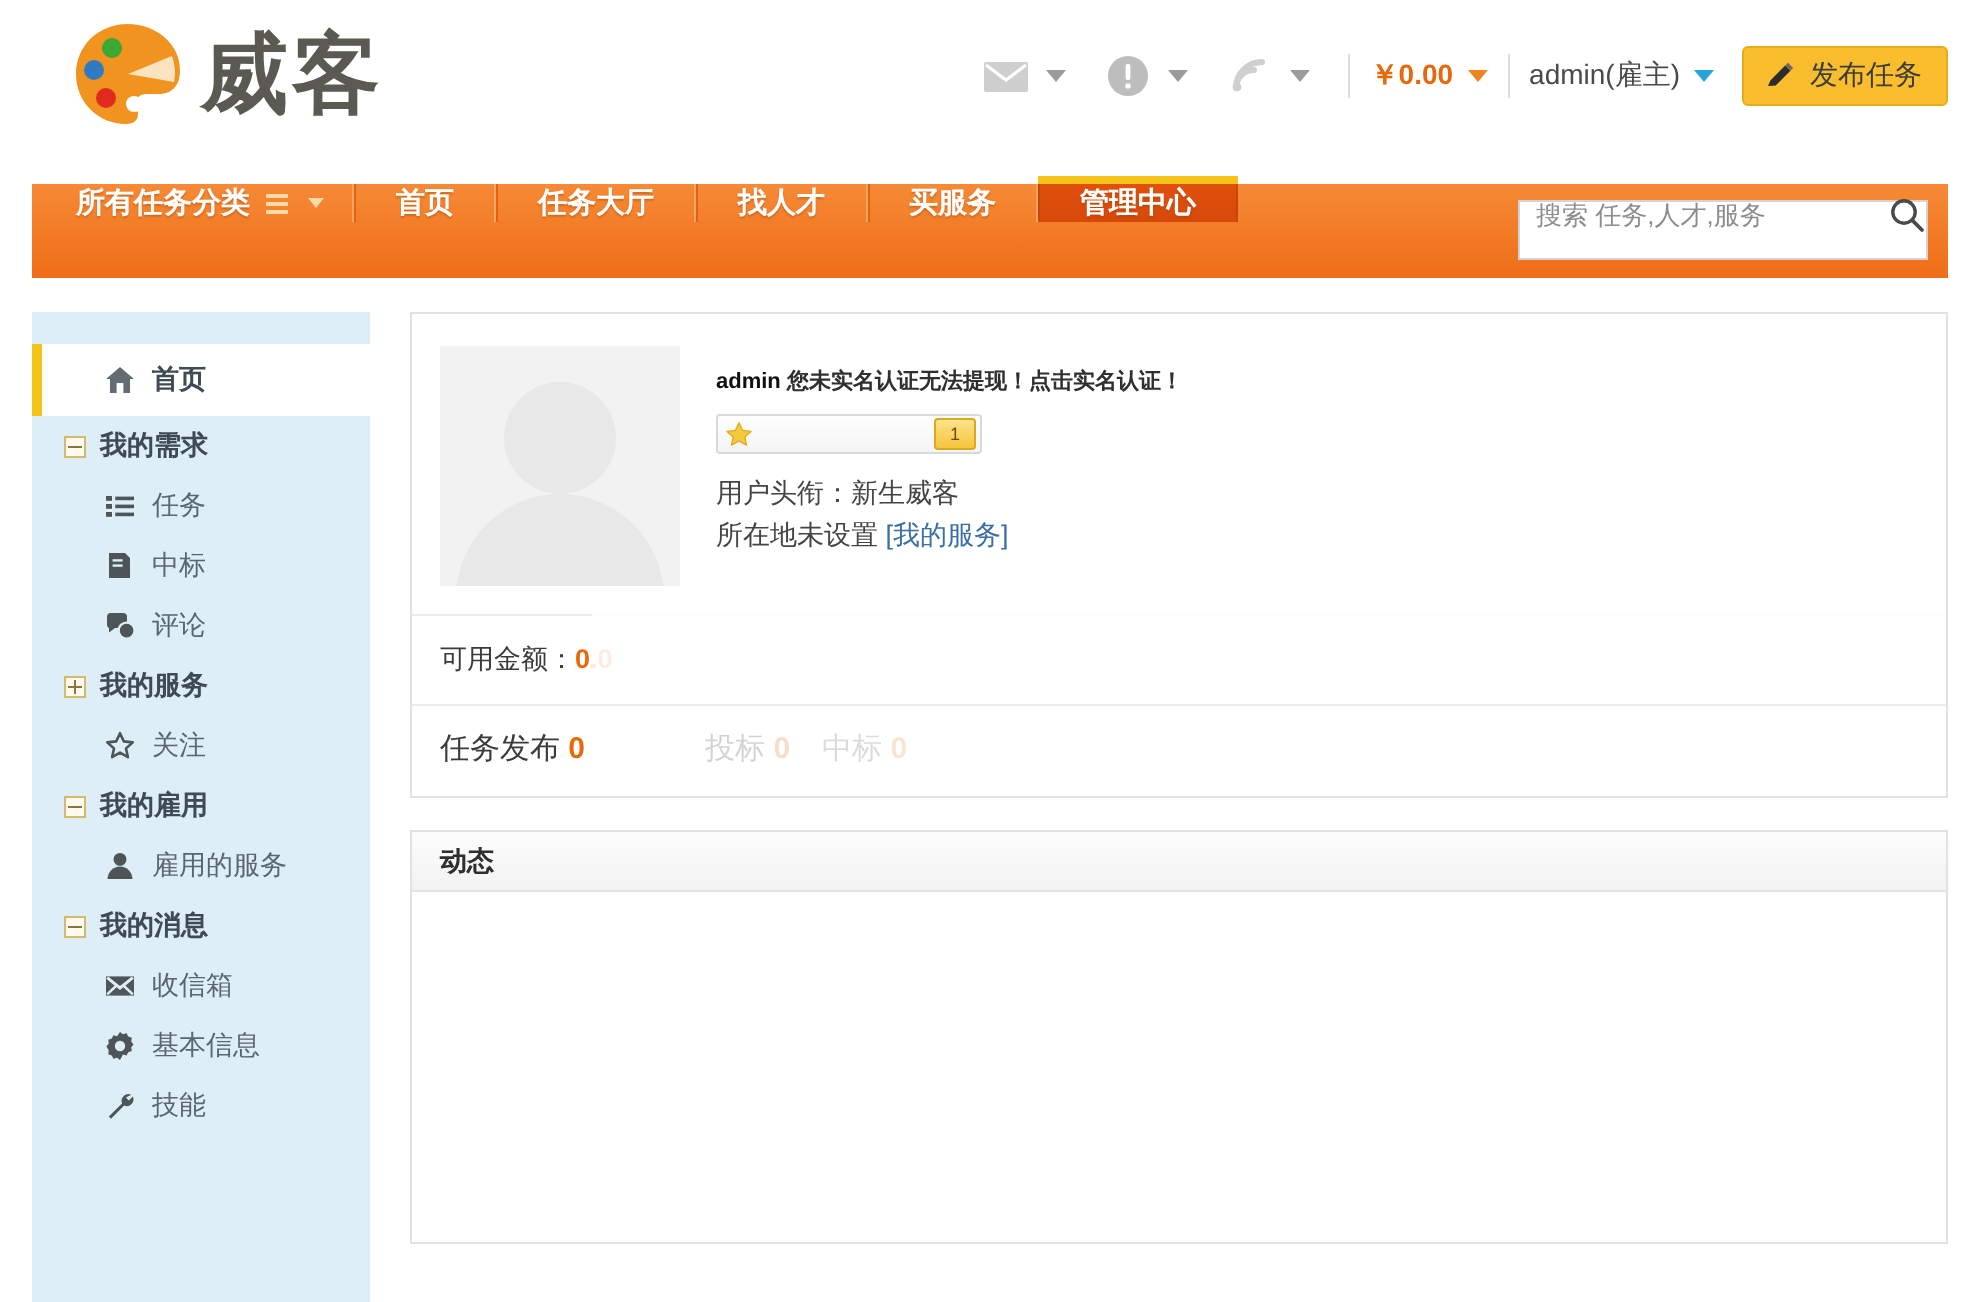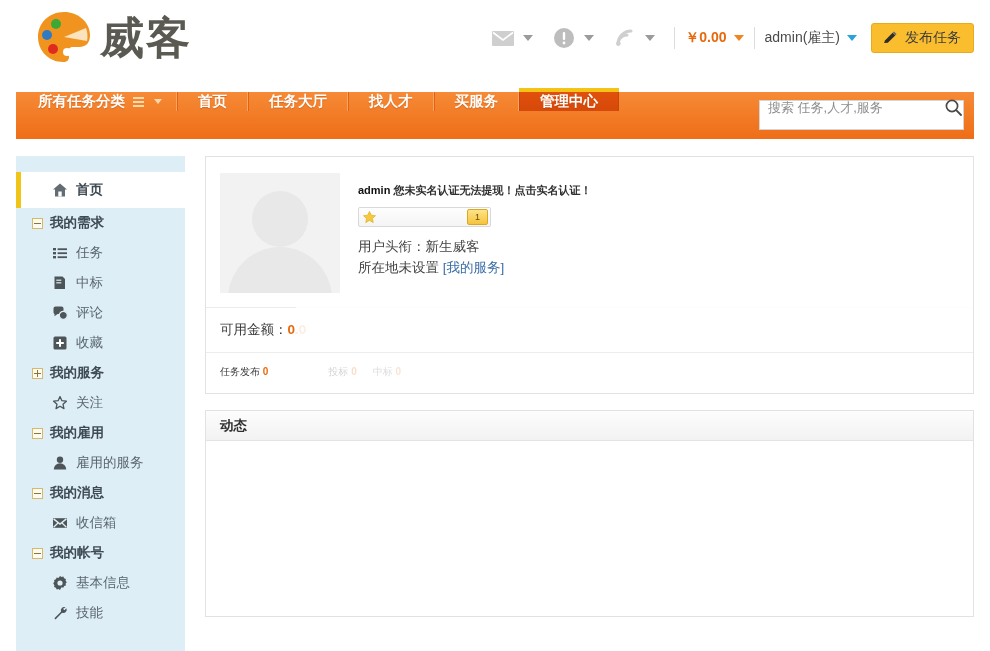--- a/index.html
+++ b/index.html
@@ -243,21 +243,21 @@
   .row-divider { border-top: 1px solid #ececec; }
 
   .money-row {
     padding: 13px 14px;
     font-size: 13.5px; color: #3b3b3b;
     position: relative;
   }
   .money-row .amt { color: #e8690b; font-weight: bold; }
   .stats-row {
     padding: 12px 14px 14px 14px;
-    font-size: 10px; color: #3b3b3b;
+    font-size: 15px; color: #3b3b3b;
     display: flex; align-items: center; gap: 16px;
     position: relative;
   }
   .stats-row .num { color: #e8690b; font-weight: bold; }
   .stat.faded { opacity: .22; margin-left: 44px; }
   .stat.faded2 { opacity: .18; }
   
   .wash {
     position: absolute; pointer-events: none;
     background: rgba(255,255,255,.88);
@@ -443,30 +443,20 @@
     <div class="sb-row leaf">
       <span class="sb-ico">
         <svg viewBox="0 0 16 16" width="16" height="16">
           <path d="M1.5 3.5 a2 2 0 0 1 2-2 h6 a2 2 0 0 1 2 2 v3.5 a2 2 0 0 1-2 2 h-4 l-3 2.3 v-2.3 a2 2 0 0 1-1-1.8 z" fill="#4d5559"></path>
           <circle cx="11.3" cy="10.3" r="4" fill="#4d5559" stroke="#ddeef7" stroke-width="1.2"></circle>
         </svg>
       </span>
       <span>评论</span>
     </div>
 
-    <div class="sb-row leaf">
-      <span class="sb-ico">
-        <svg viewBox="0 0 16 16" width="16" height="16">
-          <rect x="1.5" y="1.5" width="13" height="13" rx="1.6" fill="#4d5559"></rect>
-          <rect x="7" y="4.2" width="2" height="7.6" fill="#ffffff"></rect>
-          <rect x="4.2" y="7" width="7.6" height="2" fill="#ffffff"></rect>
-        </svg>
-      </span>
-      <span>收藏</span>
-    </div>
 
     <div class="sb-row group">
       <span class="toggle plus"></span>
       <span>我的服务</span>
     </div>
 
     <div class="sb-row leaf">
       <span class="sb-ico">
         <svg viewBox="0 0 16 16" width="16" height="16">
           <path d="M8 1.6 l1.9 4.1 l4.5 .5 l-3.4 3 l.95 4.4 l-3.95-2.3 l-3.95 2.3 l.95-4.4 l-3.4-3 l4.5-.5 z" fill="none" stroke="#4d5559" stroke-width="1.3" stroke-linejoin="round"></path>
@@ -500,24 +490,20 @@
         <svg viewBox="0 0 16 16" width="16" height="16">
           <rect x="1" y="3.2" width="14" height="9.6" fill="#4d5559"></rect>
           <path d="M1.6 3.8 L8 9 L14.4 3.8" fill="none" stroke="#ddeef7" stroke-width="1.5"></path>
           <path d="M1.6 12.2 L6 8 M14.4 12.2 L10 8" stroke="#ddeef7" stroke-width="1.3"></path>
         </svg>
       </span>
       <span>收信箱</span>
     </div>
 
 
-    <div class="sb-row group">
-      <span class="toggle"></span>
-      <span>我的帐号</span>
-    </div>
 
     <div class="sb-row leaf">
       <span class="sb-ico">
         <svg viewBox="0 0 16 16" width="16" height="16">
           <path d="M8 1 l1.5 1.1 l1.8-.5 l.8 1.7 l1.8 .6 l-.3 1.9 l1.2 1.4 l-1.2 1.4 l.3 1.9 l-1.8 .6 l-.8 1.7 l-1.8-.5 L8 15 l-1.5-1.1 l-1.8 .5 l-.8-1.7 l-1.8-.6 l.3-1.9 L1.2 8.2 l1.2-1.4 l-.3-1.9 l1.8-.6 l.8-1.7 l1.8 .5 z" fill="#4d5559"></path>
           <circle cx="8" cy="8" r="2.6" fill="#ddeef7"></circle>
         </svg>
       </span>
       <span>基本信息</span>
     </div>

